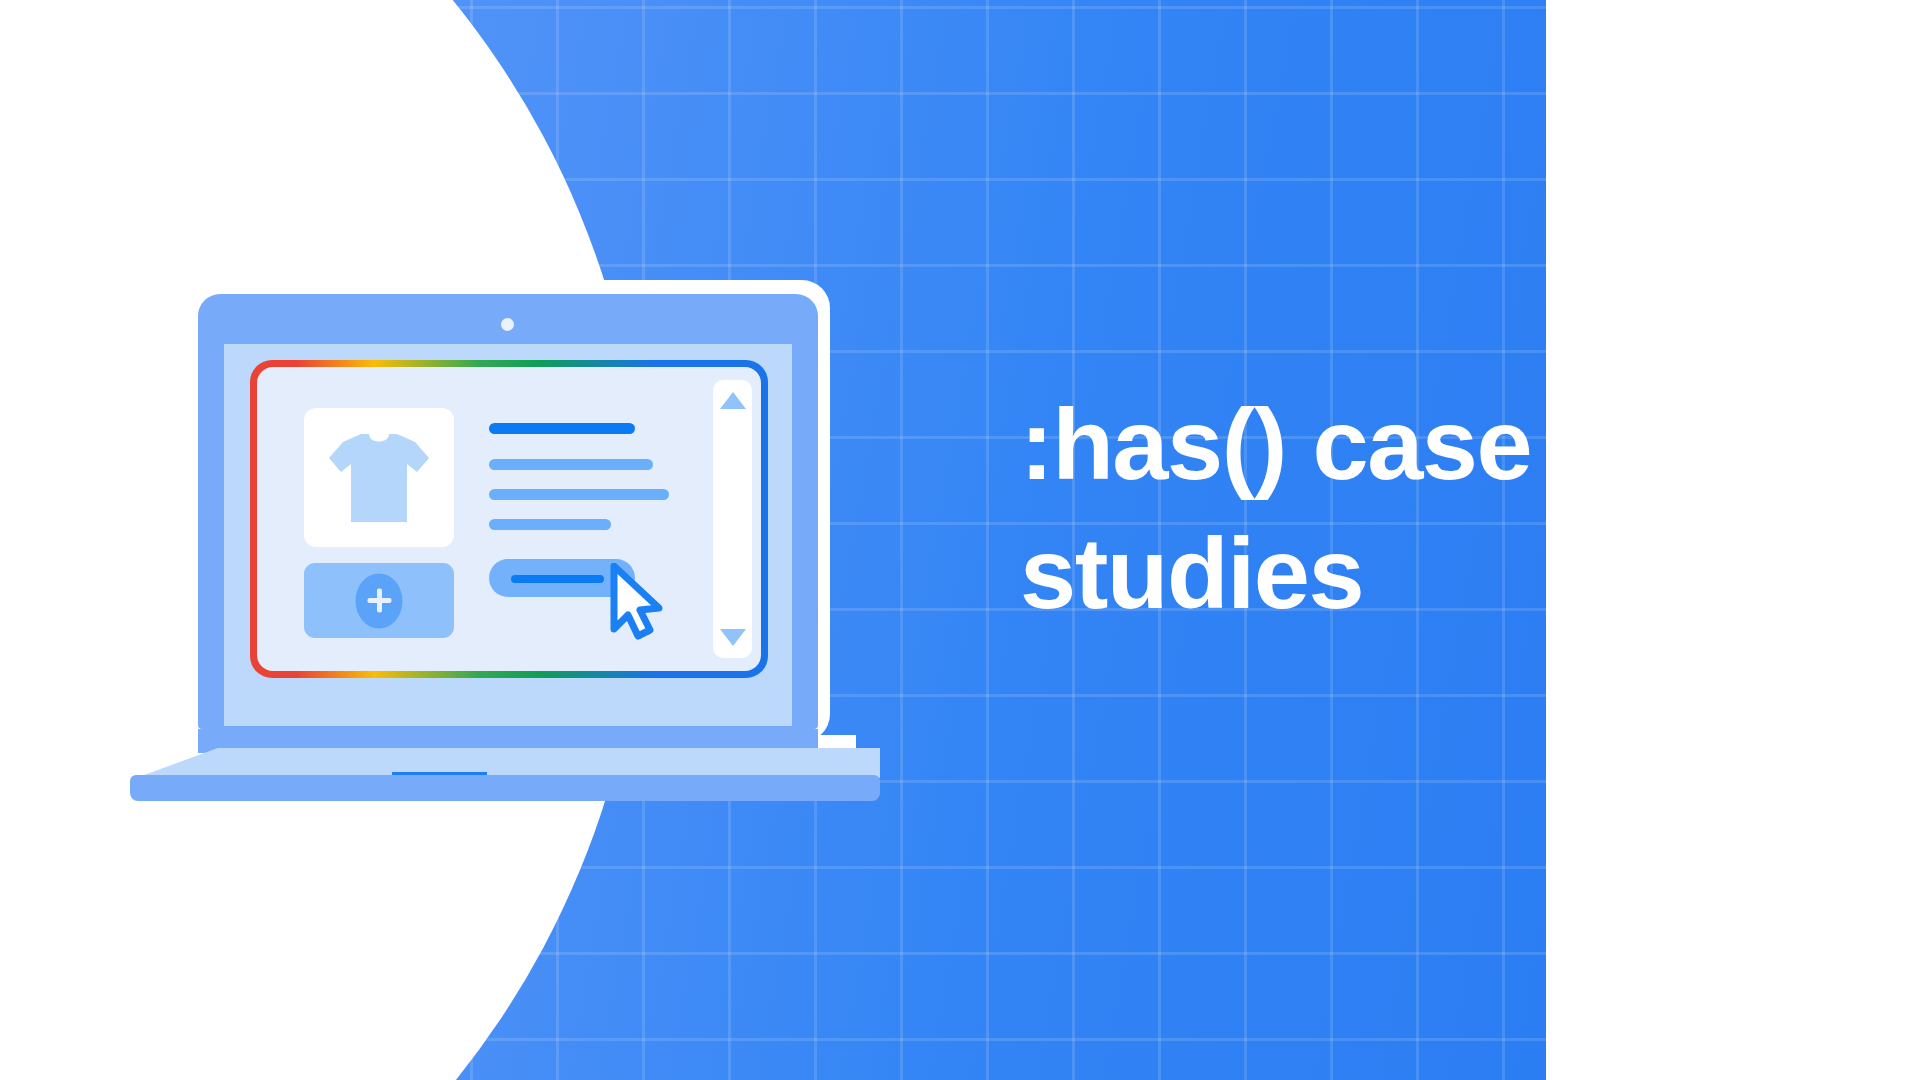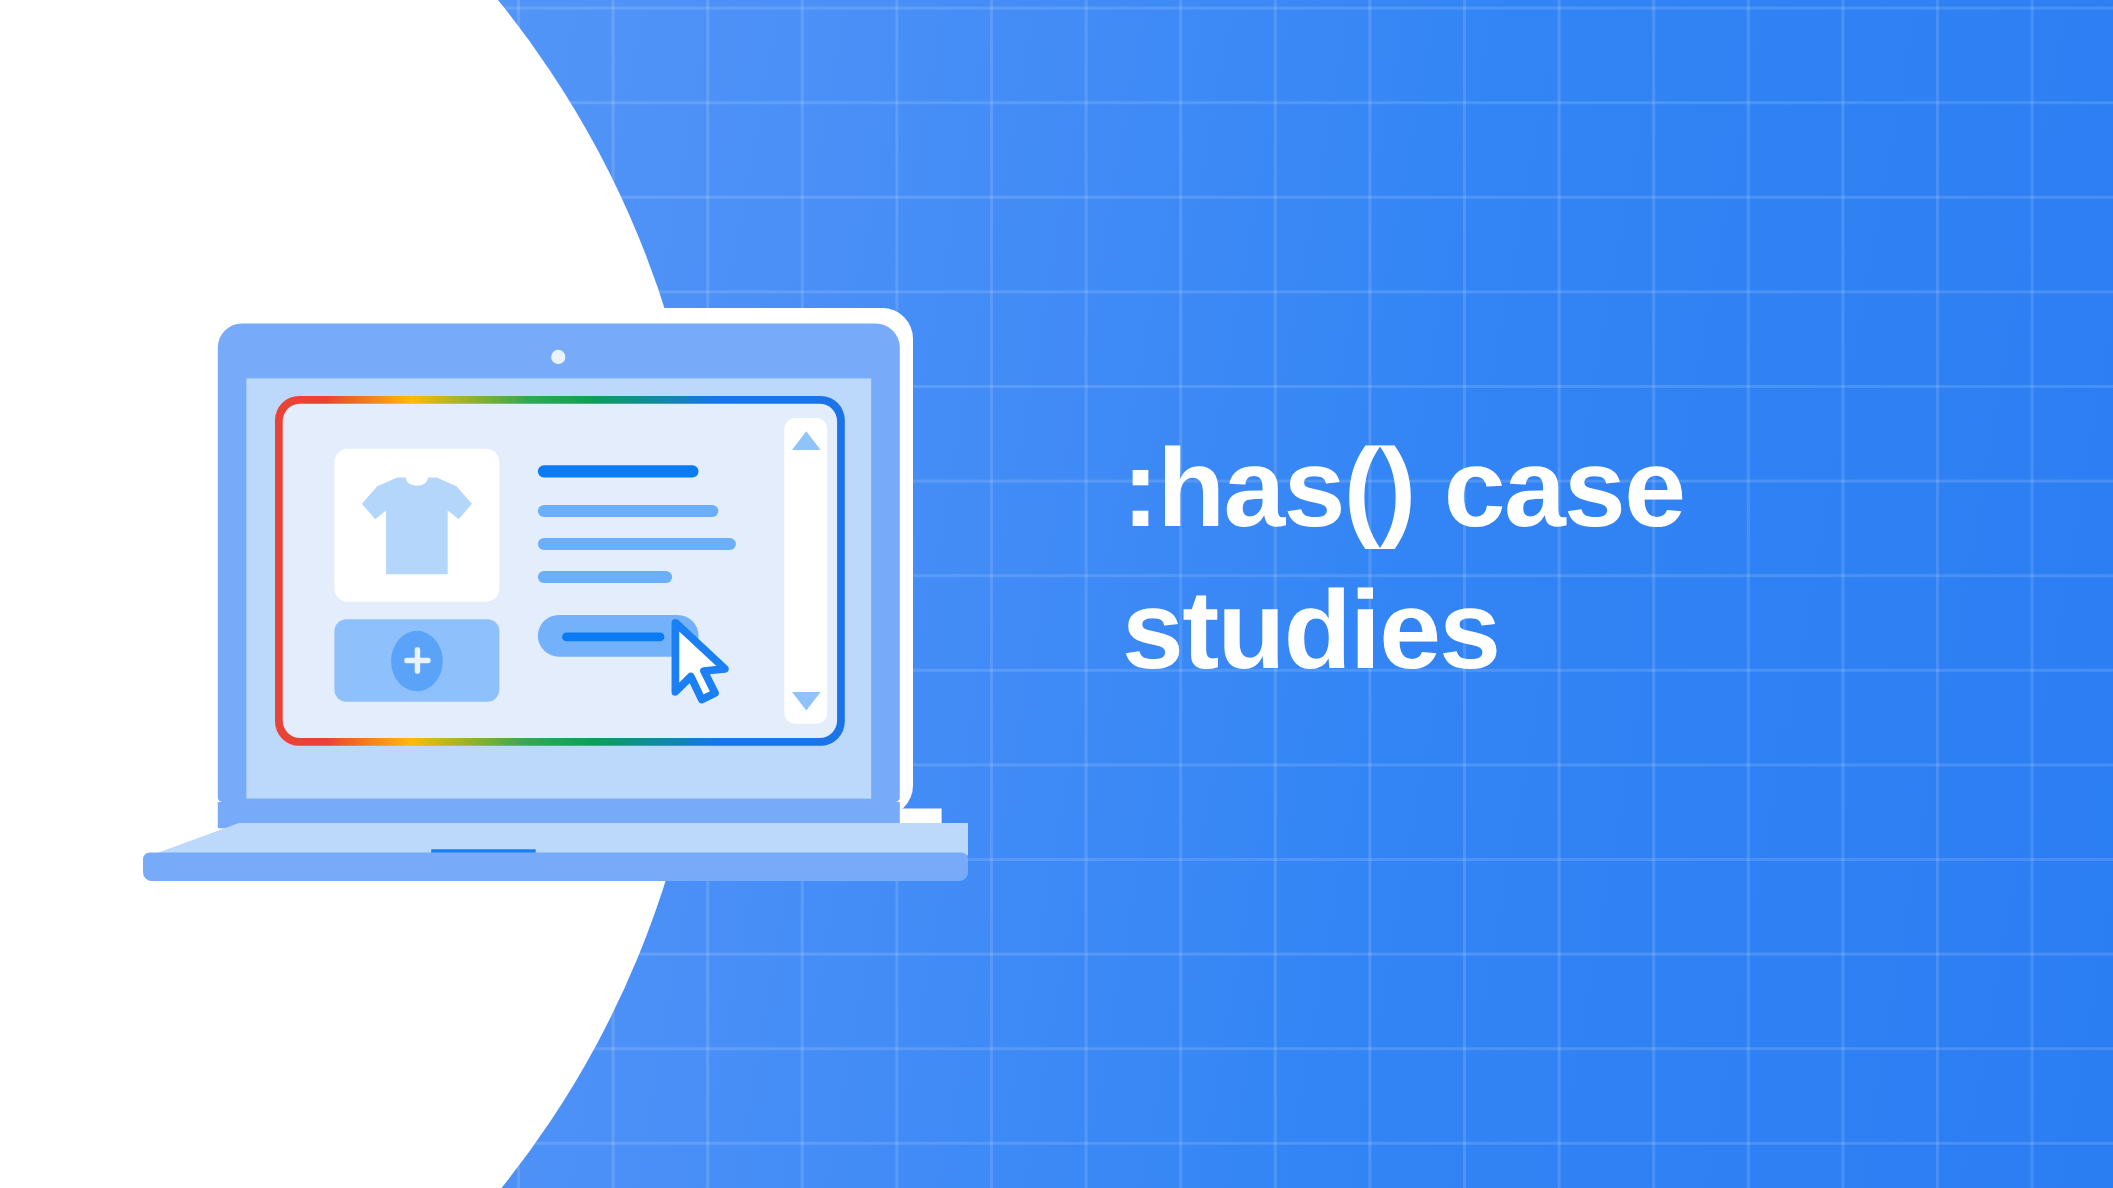--- a/index.html
+++ b/index.html
@@ -2,21 +2,21 @@
 <html><head>
 <meta charset="utf-8">
 <style>
   html, body {
     margin: 0;
     padding: 0;
     background: #ffffff;
   }
   #stage {
     position: relative;
-    width: 1921px;
+    width: 1546px;
     height: 1080px;
     overflow: hidden;
     font-family: "Liberation Sans", sans-serif;
     background: #000000;
   }
 
   
   .bg-blue {
     position: absolute;
     inset: 0;

